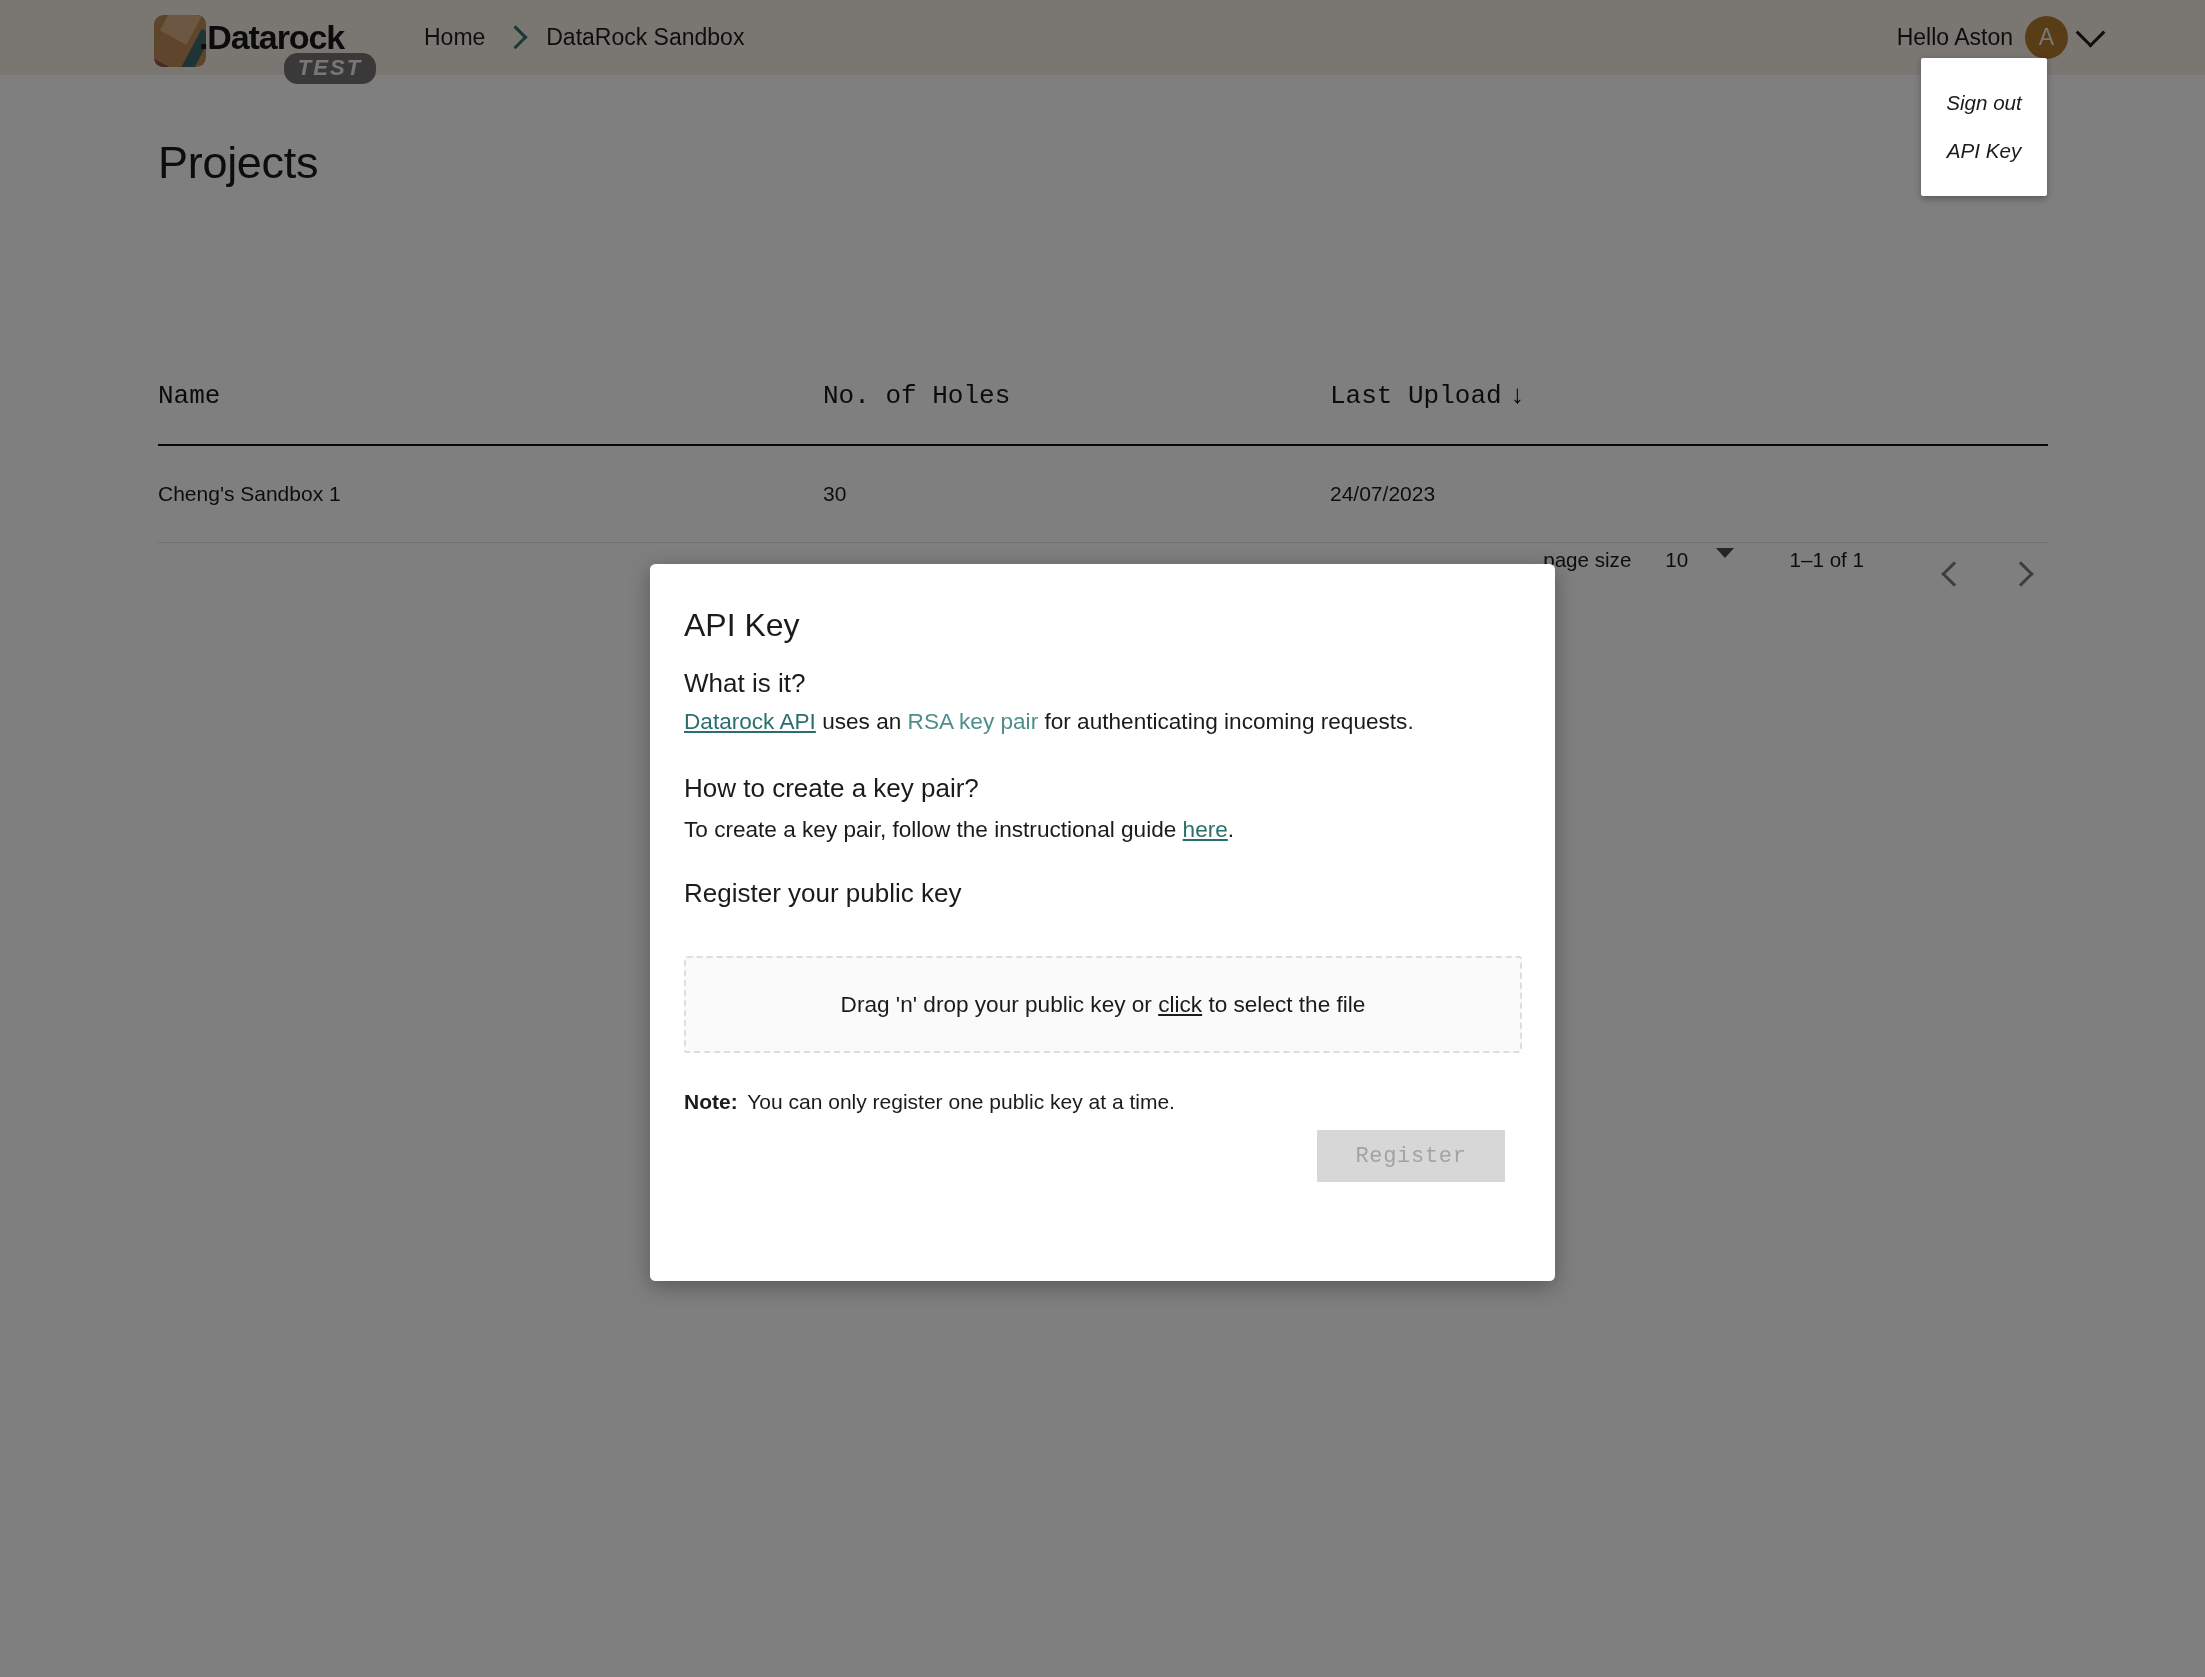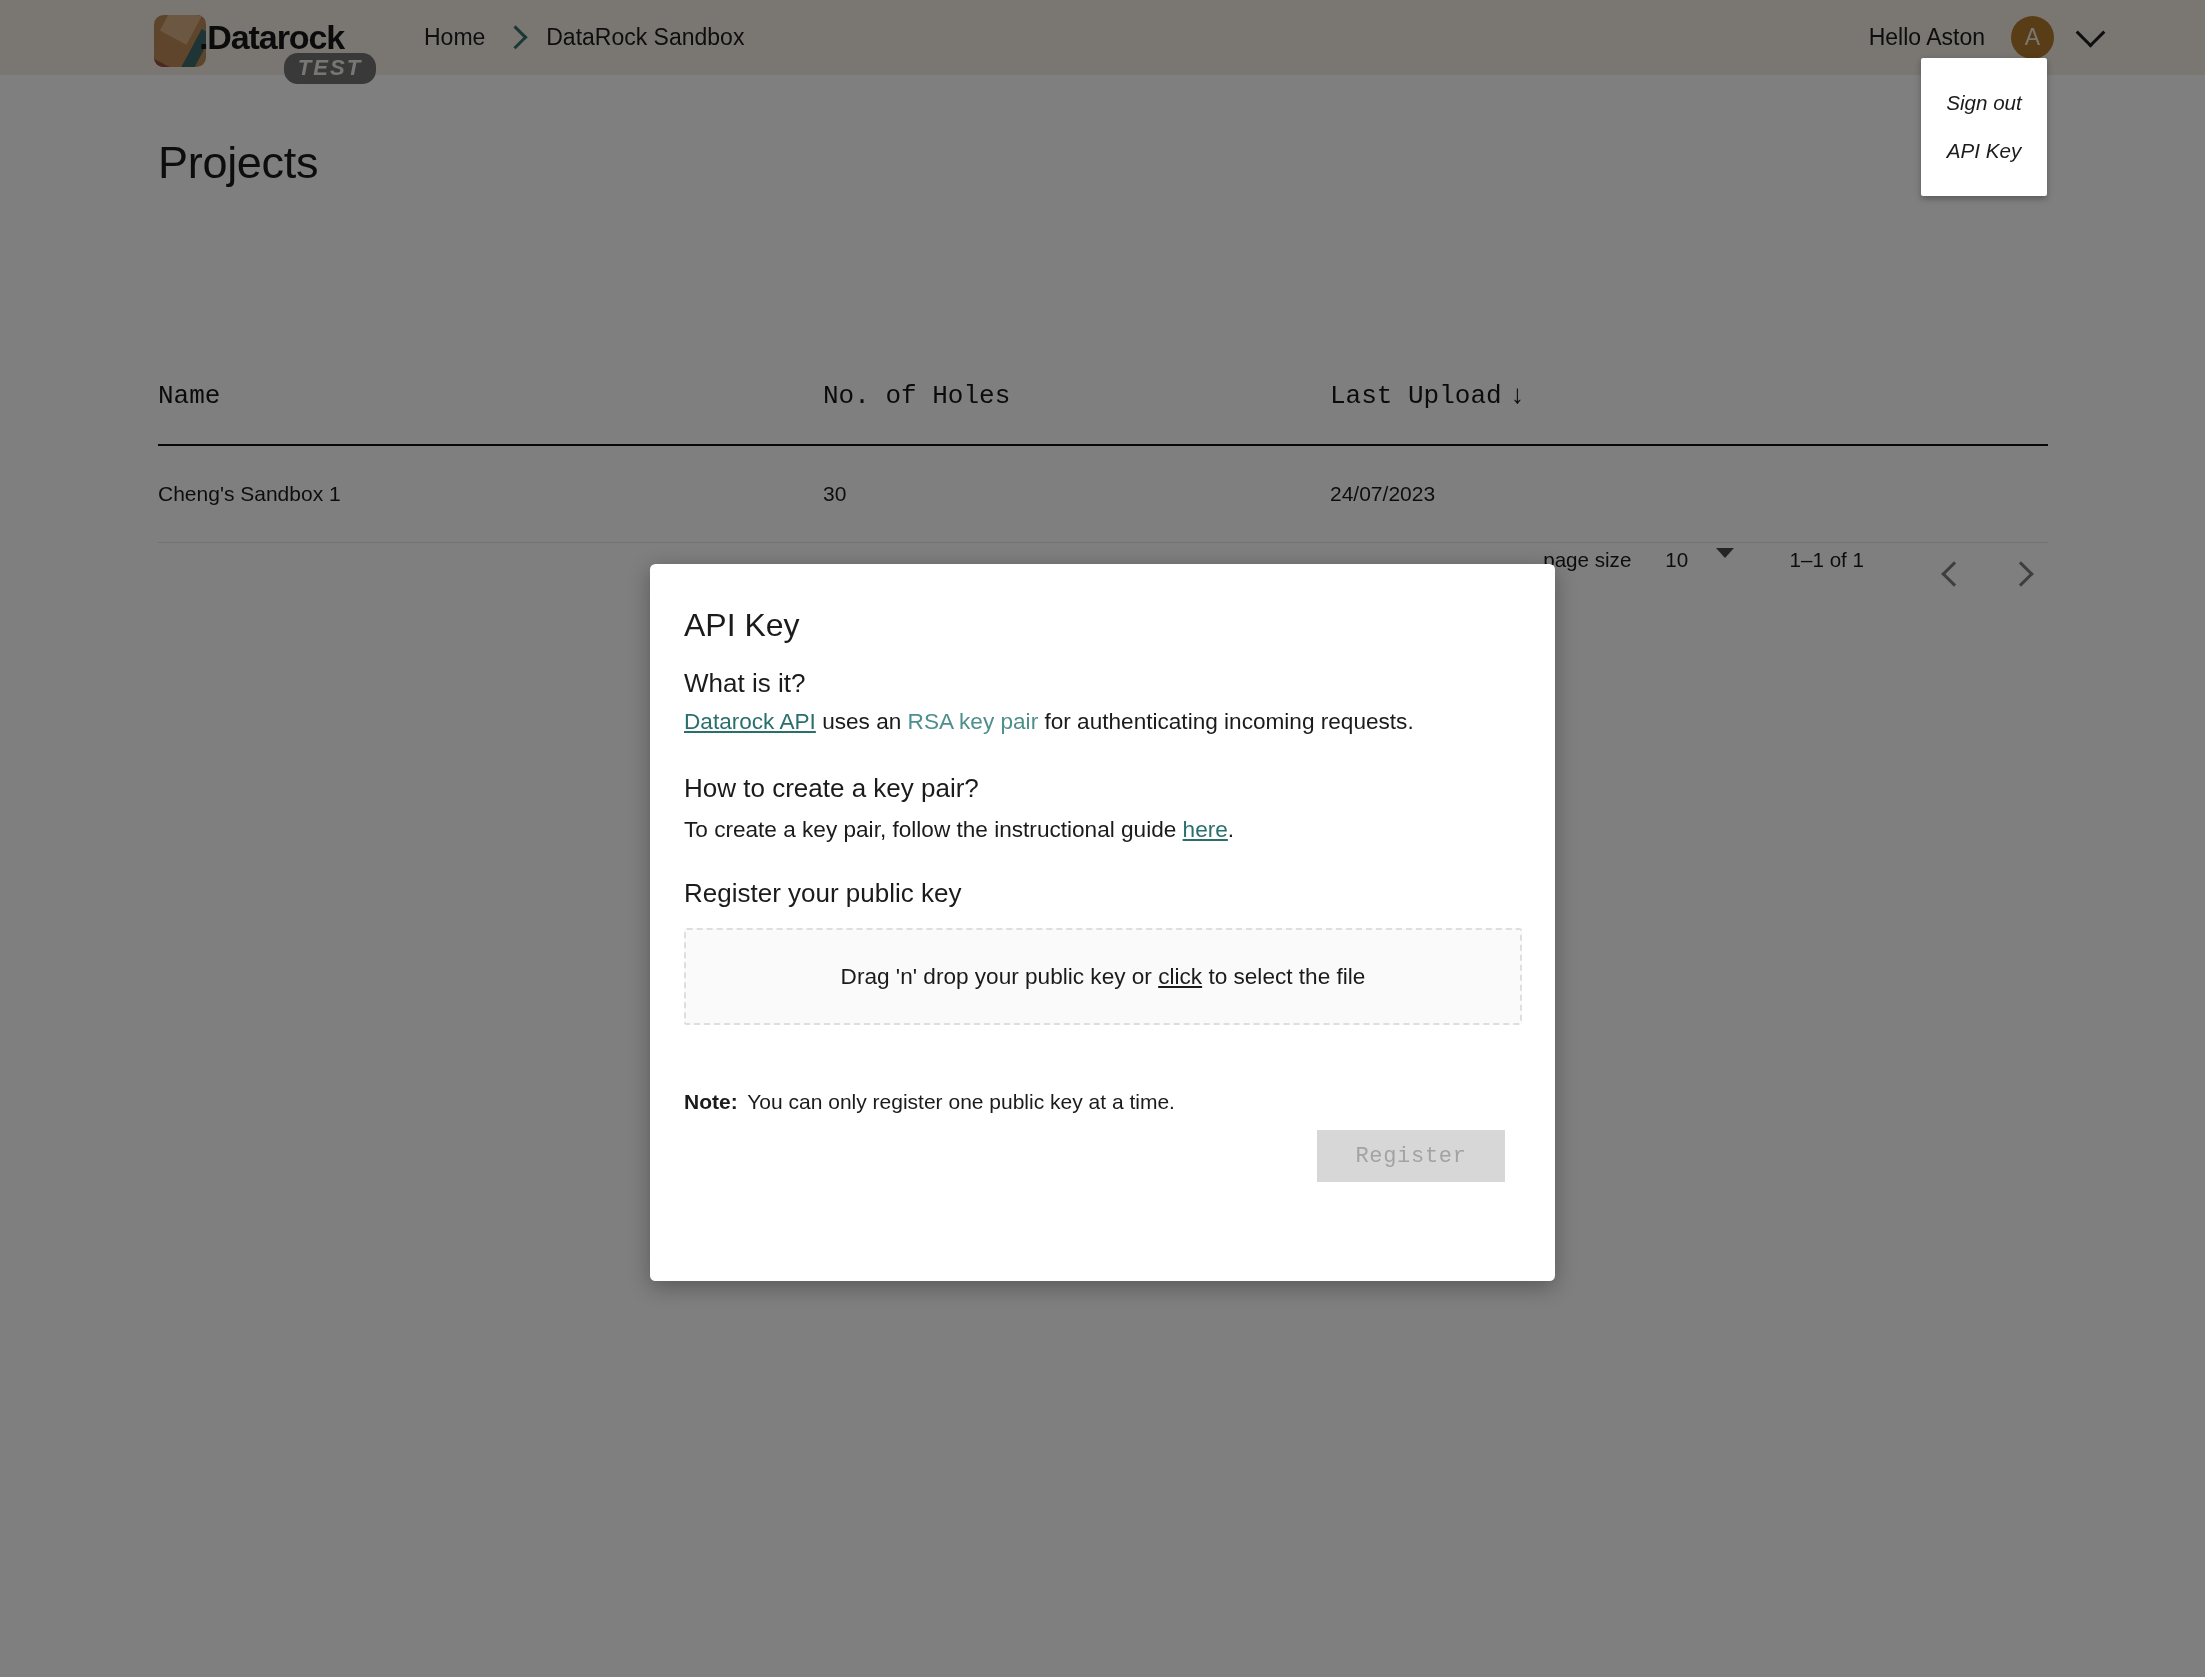--- a/index.html
+++ b/index.html
@@ -109,21 +109,21 @@
     margin: 0 4.1px;
   }
 
   #user-area {
     position: absolute;
     right: 104px;
     top: 0;
     height: 75px;
     display: flex;
     align-items: center;
-    gap: 26px;
+    gap: 12px;
   }
   #greeting { font-size: 23px; color: #1b1b1b; white-space: nowrap; }
   #avatar {
     width: 43px; height: 43px;
     border-radius: 50%;
     background: #b07a2d;
     color: #f2eee9;
     display: flex;
     align-items: center;
     justify-content: center;
@@ -354,21 +354,21 @@
     text-decoration: underline;
   }
   a.link-plain {
     color: #4f8f8b;
     text-decoration: none;
   }
 
   #dropzone {
     position: absolute;
     left: 34px;
-    top: 364px;
+    top: 392px;
     width: 838px;
     height: 97px;
     border: 2.1px dashed #dedede;
     border-radius: 2.7px;
     background: #fafafa;
     display: flex;
     align-items: center;
     justify-content: center;
     cursor: pointer;
     box-sizing: border-box;

